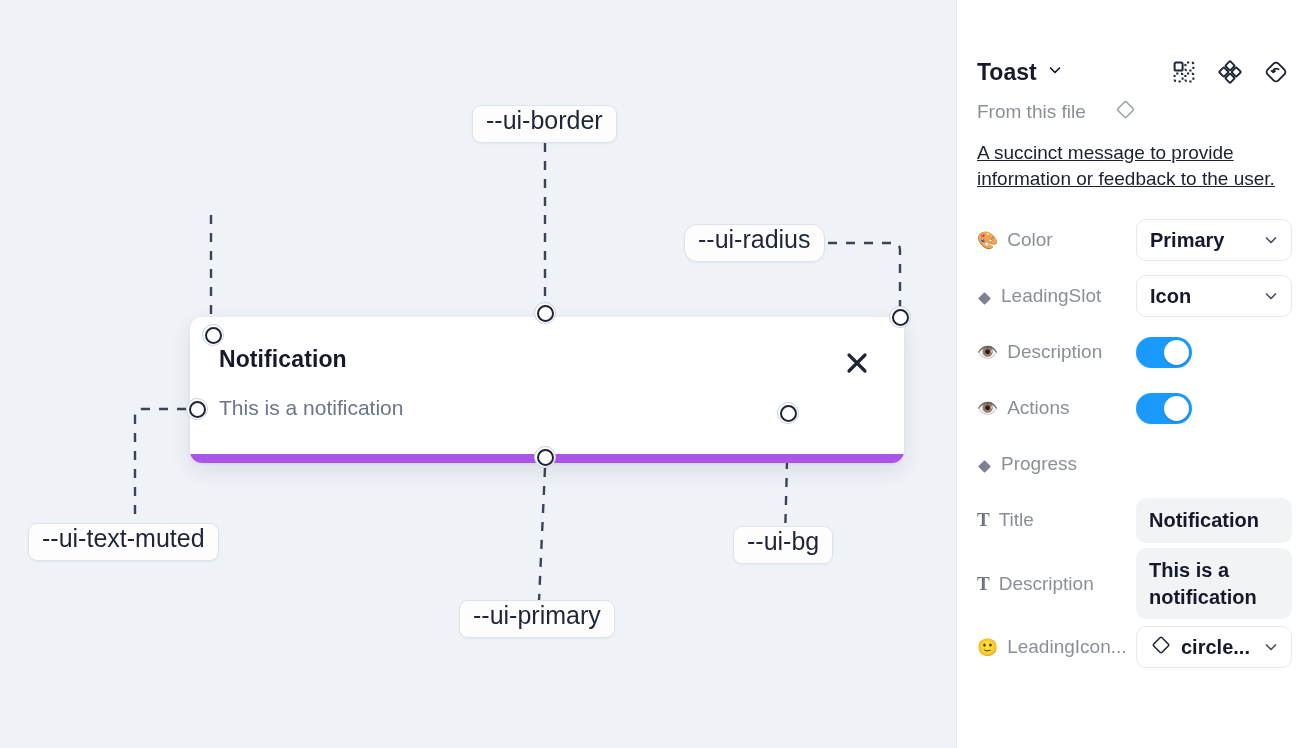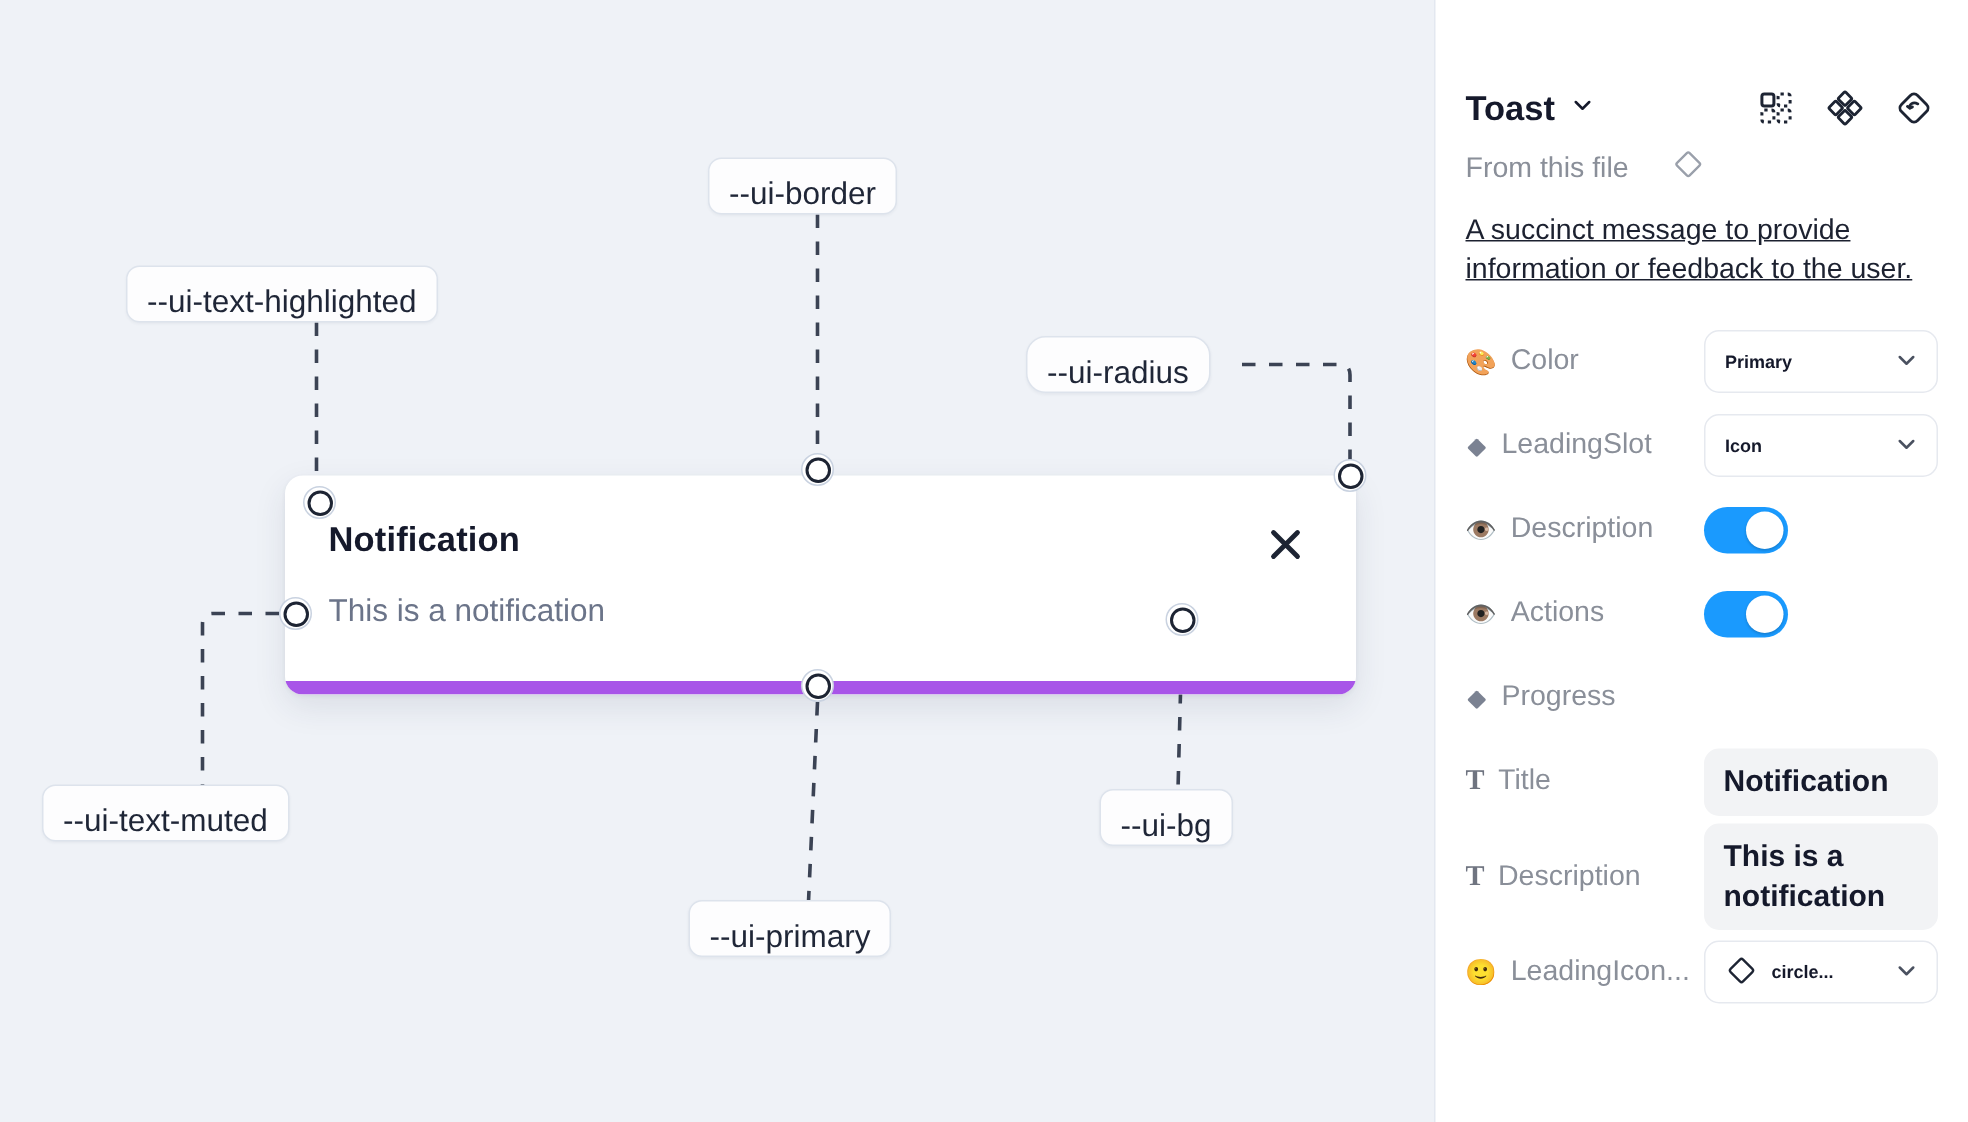--- a/index.html
+++ b/index.html
@@ -49,23 +49,23 @@
     height: 9px; background: #a855e8;
   }
 
   
   .chip {
     position: absolute;
     background: #fdfdfe;
     border: 1.5px solid #dde3ec;
     border-radius: 9px;
     height: 38px;
-    display: flex; align-items: flex-end;
+    display: flex; align-items: flex-start;
     padding: 0 13px;
-    font-size: 21px;
+    font-size: 25px;
     color: #1f2637;
     white-space: nowrap;
     box-shadow: 0 1px 2px rgba(40,50,80,.05);
   }
 
   
   .handle {
     position: absolute;
     width: 22px; height: 22px;
     border-radius: 50%;
@@ -134,21 +134,21 @@
 
   .control { flex: 0 0 156px; margin-left: 8px; }
 
   .select-box {
     height: 42px;
     border: 1.5px solid #e6e9ef;
     border-radius: 10px;
     background: #fff;
     display: flex; align-items: center;
     padding: 0 13px;
-    font-size: 12px; color: #15192b; font-weight: bold;
+    font-size: 20px; color: #15192b; font-weight: bold;
     cursor: pointer;
   }
   .select-box .val { flex: 1 1 auto; overflow: hidden; white-space: nowrap; text-overflow: ellipsis; }
   .select-box .dia-outline { flex: 0 0 auto; margin-right: 9px; }
 
   .text-box {
     min-height: 42px;
     border-radius: 10px;
     background: #f2f3f5;
     display: flex; align-items: center;
@@ -203,23 +203,20 @@
       <div class="toast-close">
         <svg viewBox="0 0 26 26" width="26" height="26">
           <path d="M5 5 L21 21 M21 5 L5 21" stroke="#1d2433" stroke-width="3.2" stroke-linecap="round" fill="none"></path>
         </svg>
       </div>
       <div class="toast-progress"></div>
     </div>
 
     <div class="chip" style="left:472px; top:105px;">
       <span>--ui-border</span>
-    </div>
-    <div class="chip" style="left:84px; top:177px;">
-      <span>--ui-text-highlighted</span>
     </div>
     <div class="chip" style="left:684px; top:224px;border-radius:13px;">
       <span>--ui-radius</span>
     </div>
     <div class="chip" style="left:28px; top:523px;">
       <span>--ui-text-muted</span>
     </div>
     <div class="chip" style="left:459px; top:600px;">
       <span>--ui-primary</span>
     </div>

